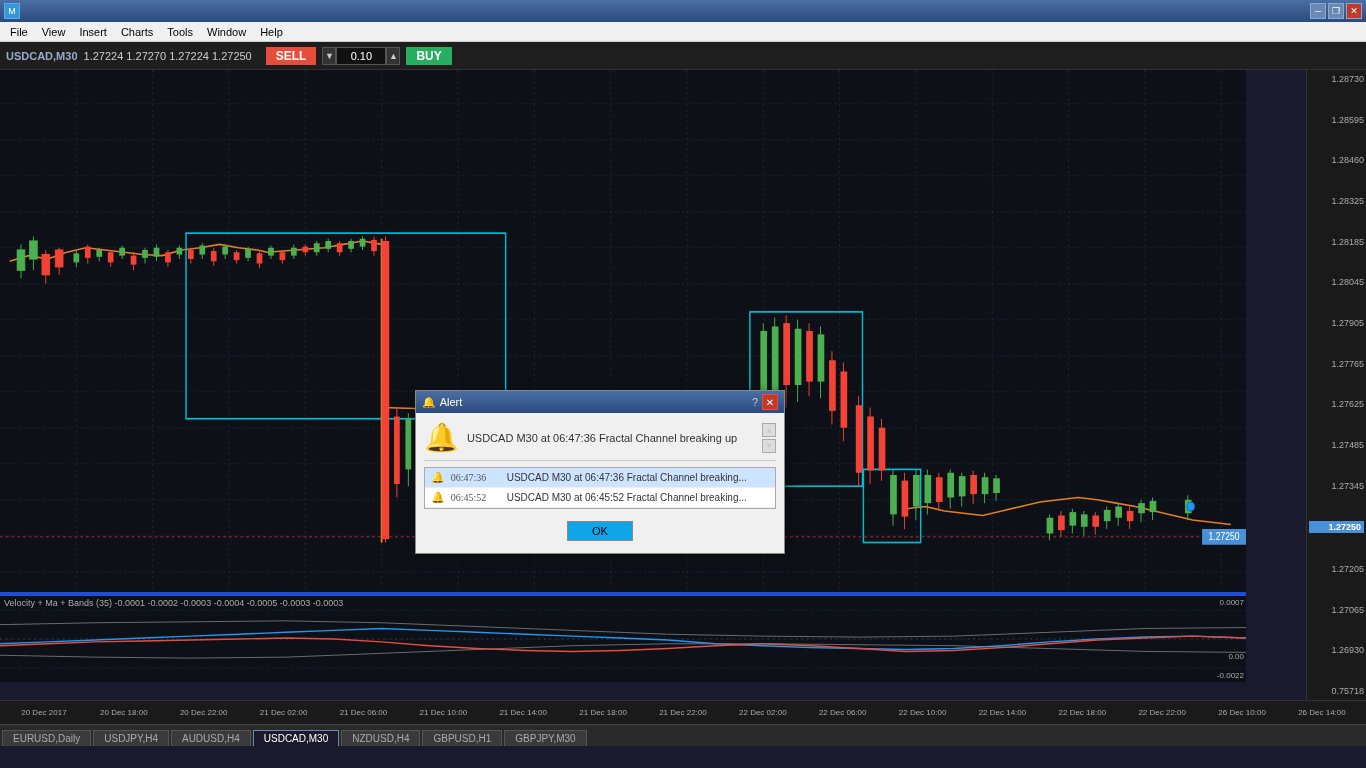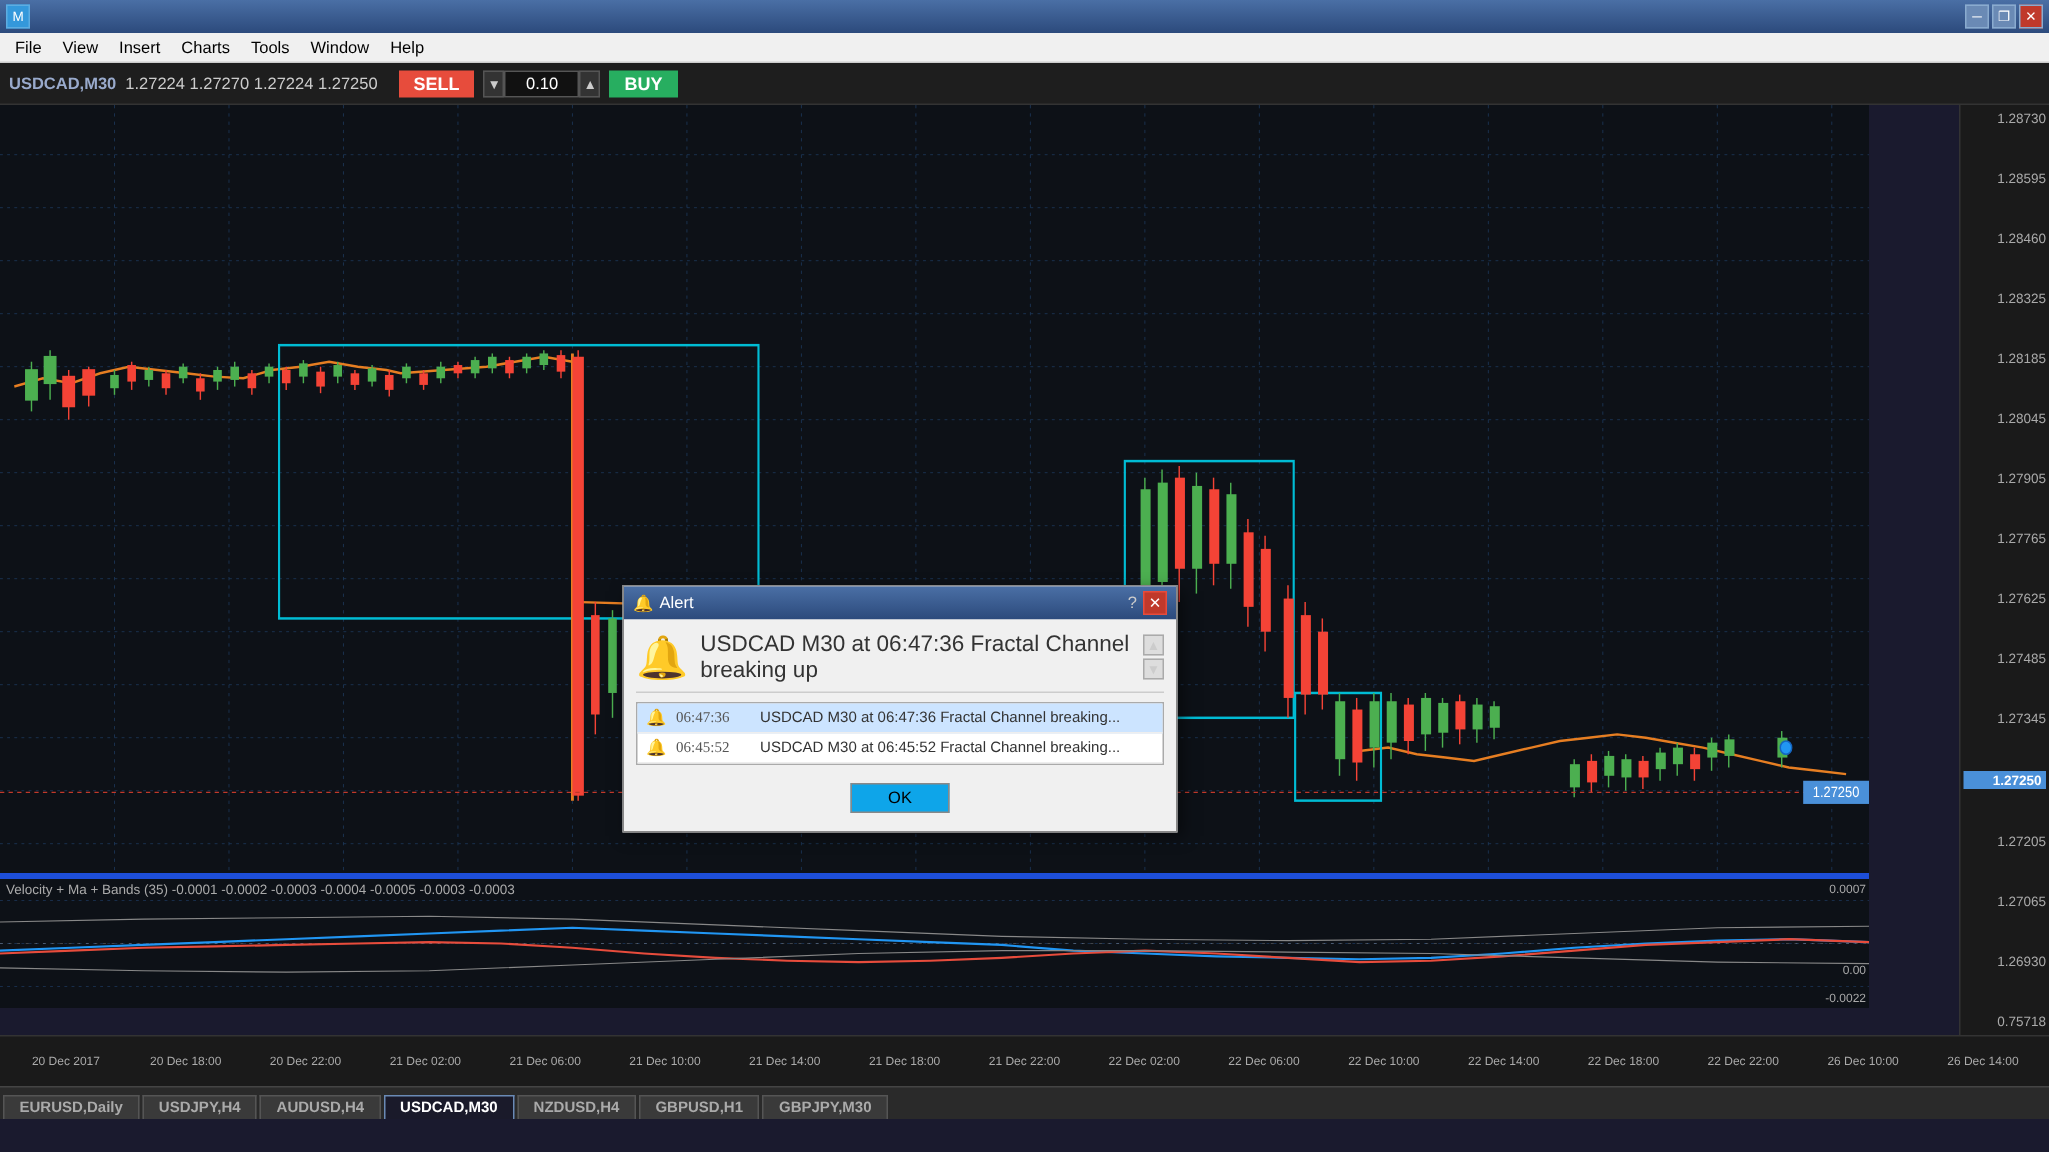--- a/index.html
+++ b/index.html
@@ -125,21 +125,21 @@
       position: absolute;
       top: 2px;
       left: 4px;
       font-size: 9px;
       color: #aaa;
     }
     #indicator-panel canvas, #indicator-panel svg { width: 100%; height: 100%; }
 
     
     #time-axis {
-      height: 34px;
+      height: 24px;
       background: #1a1a1a;
       border-top: 1px solid #333;
       display: flex;
       align-items: center;
       padding: 0 4px;
       font-size: 9px;
       color: #aaa;
       overflow: hidden;
     }
     .time-label { flex: 1; text-align: center; white-space: nowrap; font-size: 8px; }
@@ -157,21 +157,20 @@
     .chart-tab {
       padding: 2px 10px;
       font-size: 10px;
       background: #3a3a3a;
       border: 1px solid #555;
       border-bottom: none;
       color: #aaa;
       cursor: pointer;
       margin-right: 2px;
       white-space: nowrap;
-      font-weight: bold;
     }
     .chart-tab.active {
       background: #1a1a2a;
       color: #fff;
       border-color: #6a8ab5;
     }
 
     
     #main-chart-svg {
       width: 100%;
@@ -218,21 +217,21 @@
       gap: 8px;
       margin-bottom: 6px;
       padding-bottom: 6px;
       border-bottom: 1px solid #ccc;
     }
     .bell-icon-large {
       font-size: 28px;
       color: #d4a017;
     }
     .alert-header-text {
-      font-size: 15px;
+      font-size: 11px;
       color: #333;
       flex: 1;
     }
     .alert-scroll-btn {
       background: #ddd;
       border: 1px solid #aaa;
       width: 14px; height: 14px;
       display: flex; align-items: center; justify-content: center;
       font-size: 9px; cursor: pointer;
     }

